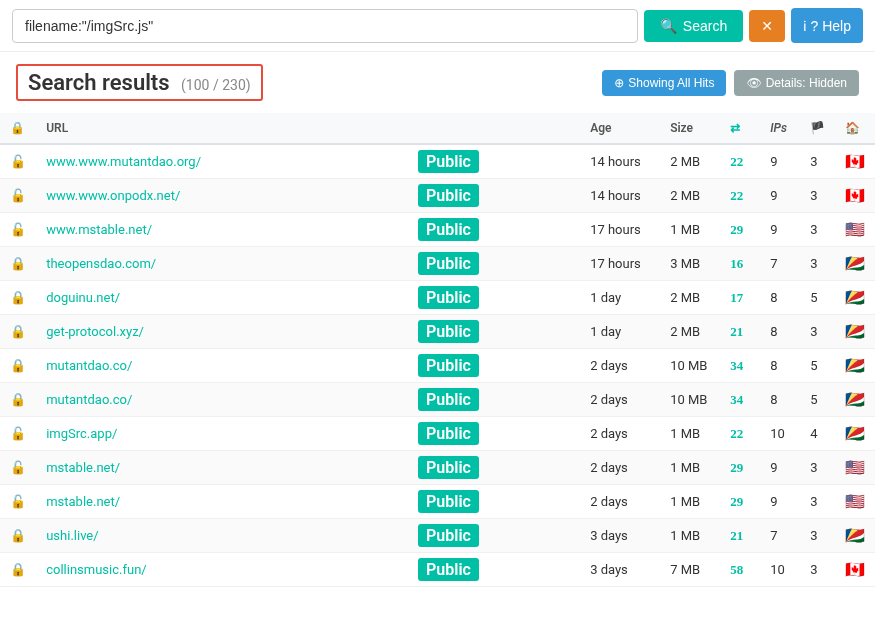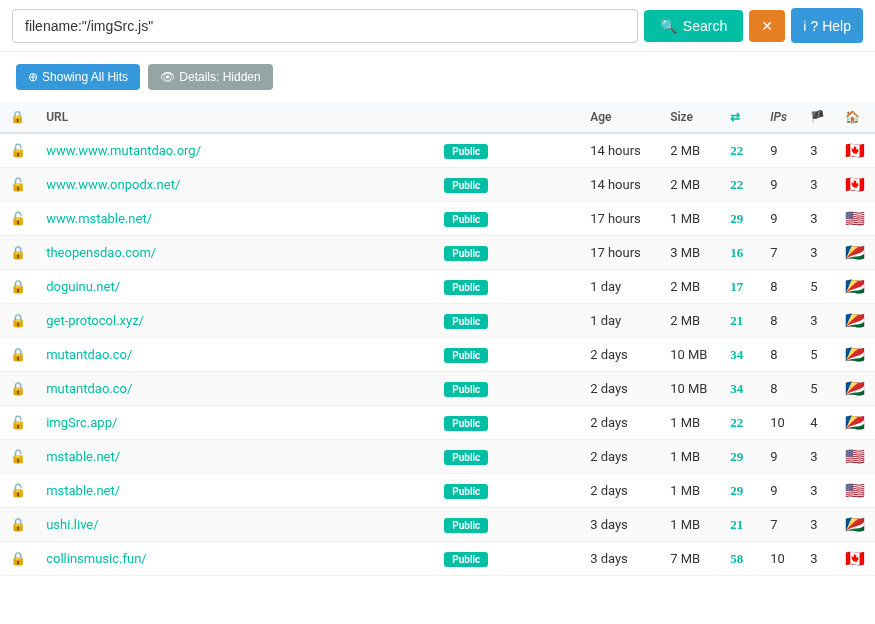--- a/index.html
+++ b/index.html
@@ -18,21 +18,21 @@
     .btn-showing { background: #3498db; color: #fff; border: none; border-radius: 4px; padding: 6px 12px; cursor: pointer; font-size: 12px; display: flex; align-items: center; gap: 4px; }
     .btn-details { background: #95a5a6; color: #fff; border: none; border-radius: 4px; padding: 6px 12px; cursor: pointer; font-size: 12px; display: flex; align-items: center; gap: 4px; }
 
     table { width: 100%; border-collapse: collapse; }
     thead tr { background: #f8f9fa; border-bottom: 2px solid #dee2e6; }
     th { padding: 8px 10px; text-align: left; font-weight: 600; color: #555; font-size: 12px; white-space: nowrap; }
     td { padding: 7px 10px; border-bottom: 1px solid #f0f0f0; vertical-align: middle; font-size: 13px; }
     tbody tr:nth-child(even) { background: #fafafa; }
 
     .url-link { color: #00bfa5; text-decoration: none; }
-    .badge-public { background: #00bfa5; color: #fff; padding: 2px 8px; border-radius: 3px; font-size: 10px; font-weight: 600; }
+    .badge-public { background: #00bfa5; color: #fff; padding: 2px 8px; border-radius: 3px; font-size: 16px; font-weight: 600; }
     .hits-num { color: #00bfa5; font-weight: 600; font-family: Liberation Serif, serif; }
     .icon-lock { color: #00bfa5; font-size: 13px; }
     .icon-unlock { color: #bbb; font-size: 13px; }
     .flag { font-size: 16px; }
     
     .col-lock { width: 24px; }
     .col-url { }
     .col-age { width: 80px; white-space: nowrap; }
     .col-size { width: 60px; }
     .col-hits { width: 40px; }
@@ -52,20 +52,26 @@
     </button>
     <button class="btn-clear">✕</button>
     <button class="btn-help">
       <span>ℹ</span>
       <span>? Help</span>
     </button>
   </div>
 </div>
 
 <div class="results-header">
+  <div>
+    <span class="results-title">
+      <span>Search results</span>
+      <span class="results-count">(100 / 230)</span>
+    </span>
+  </div>
   <div class="header-actions">
     <button class="btn-showing">
       <span>⊕</span>
       <span>Showing All Hits</span>
     </button>
     <button class="btn-details">
       <span>👁</span>
       <span>Details: Hidden</span>
     </button>
   </div>

